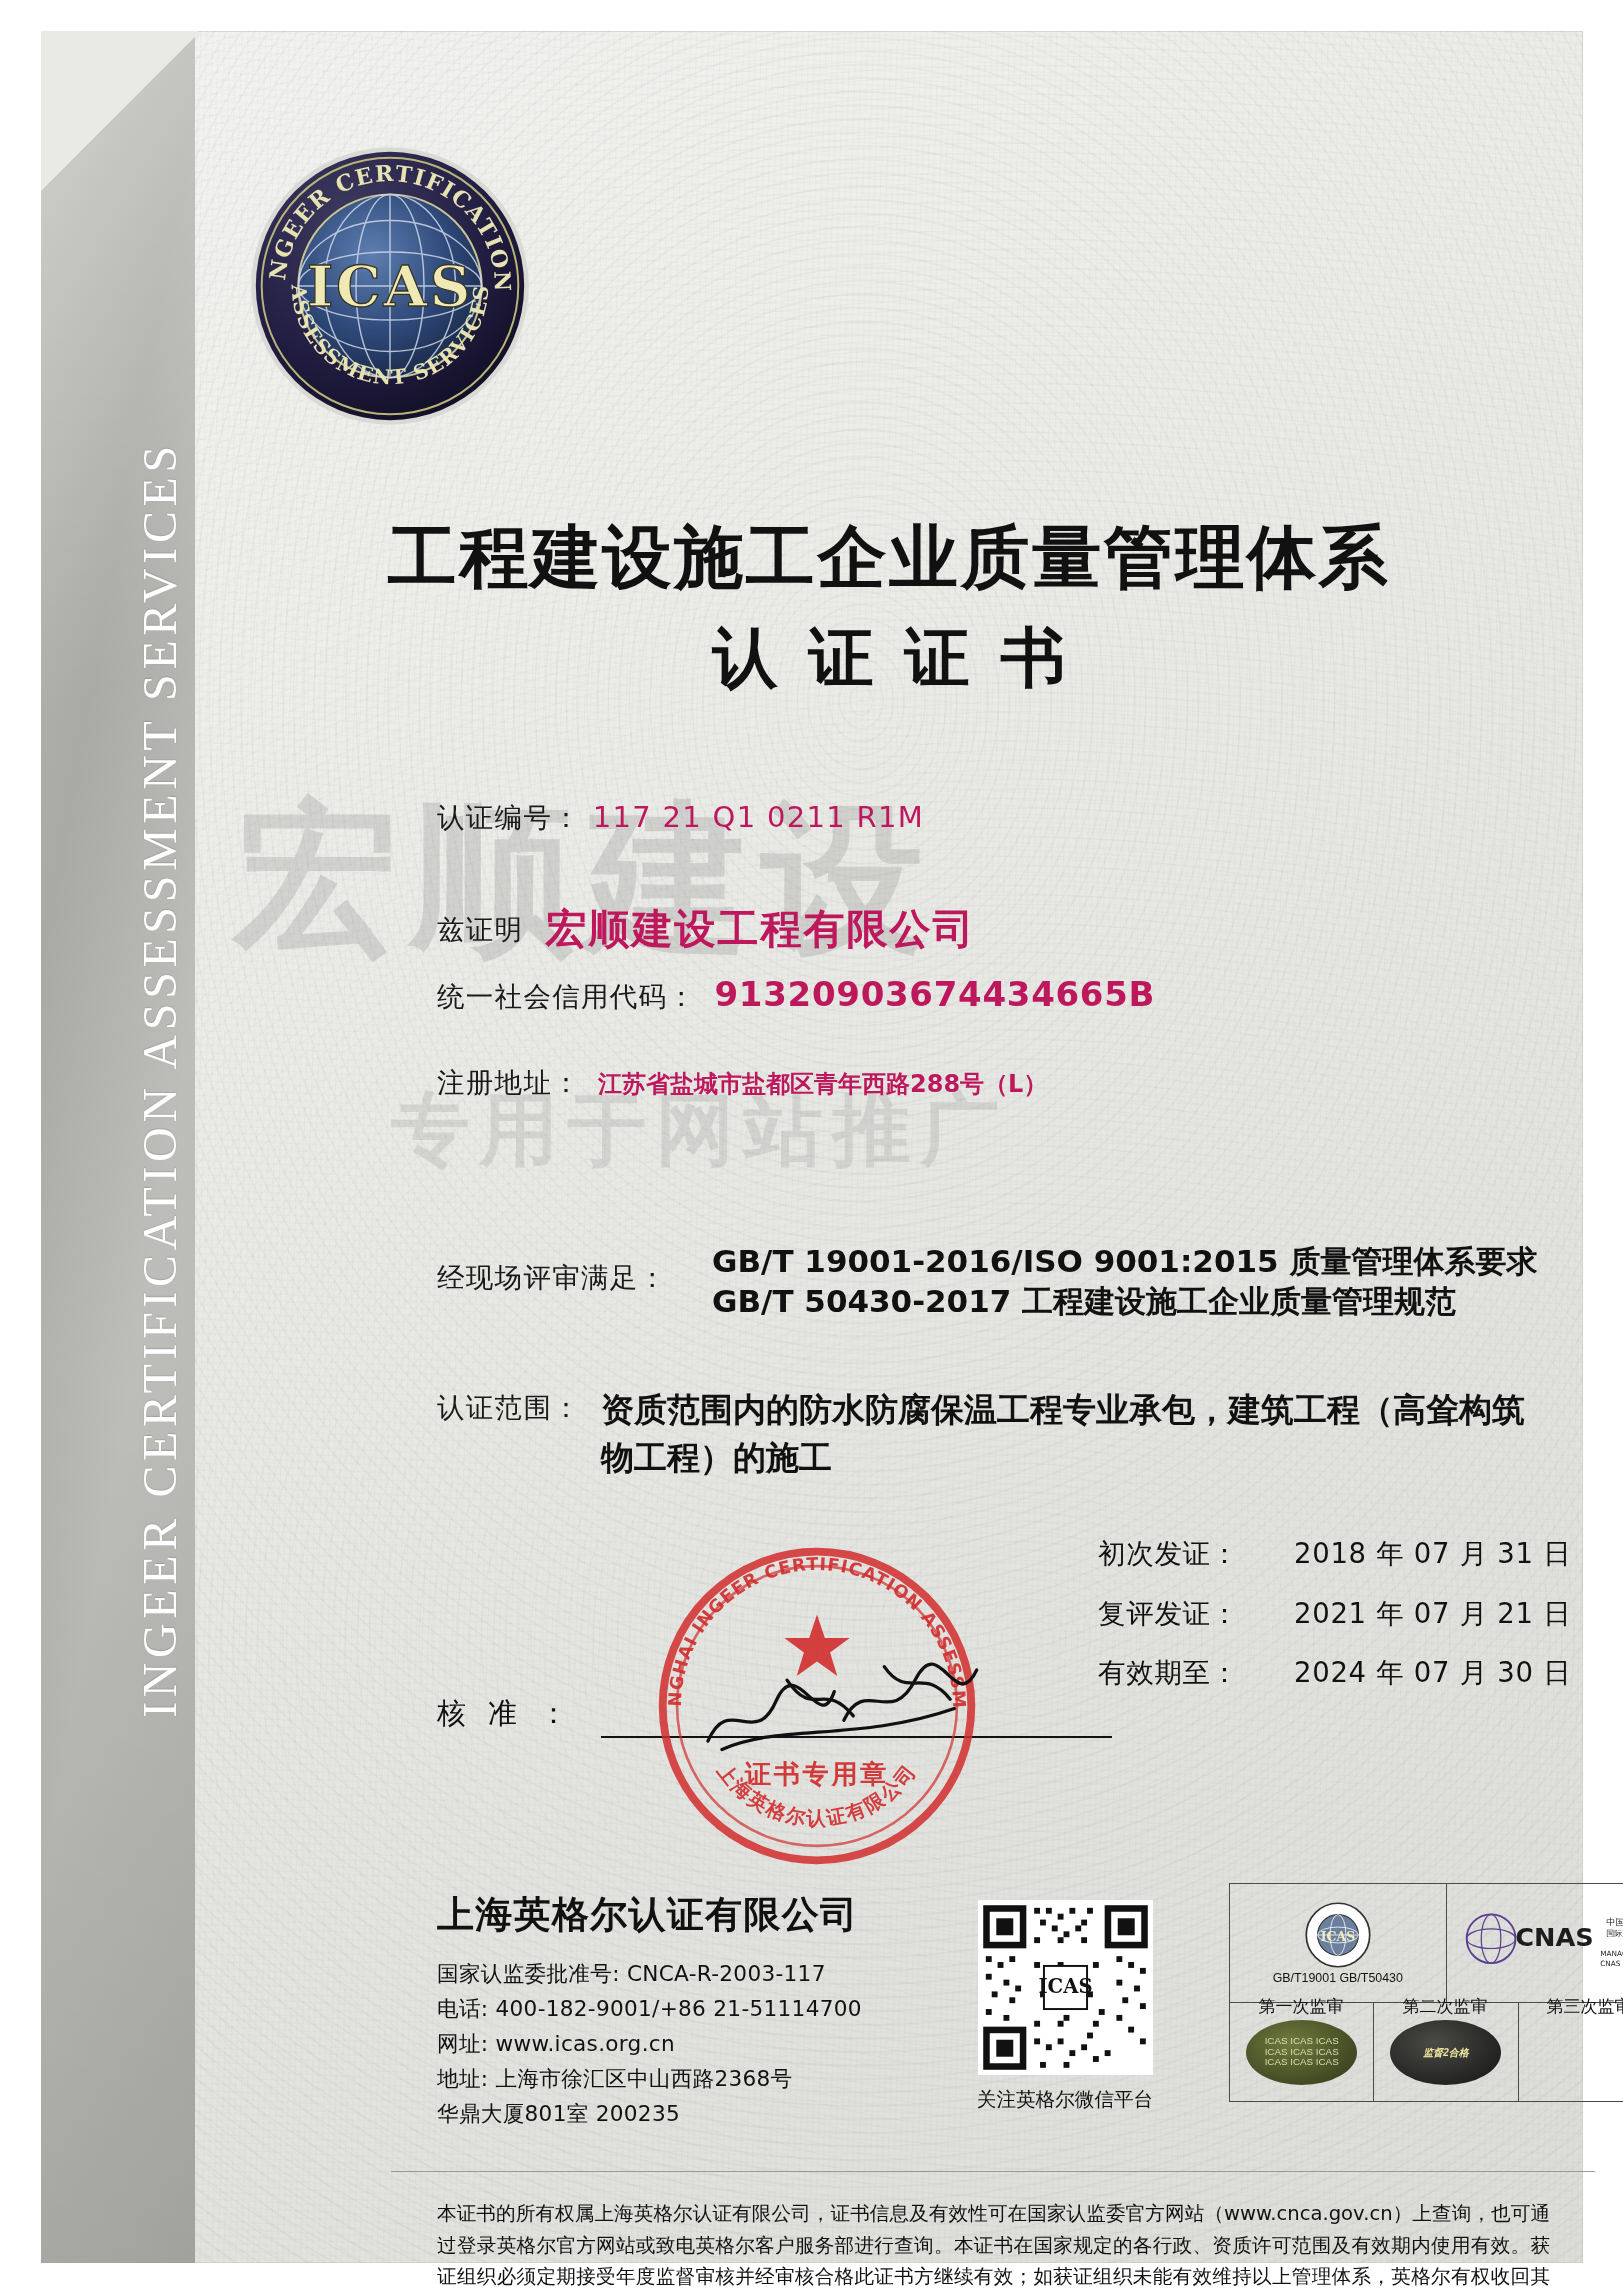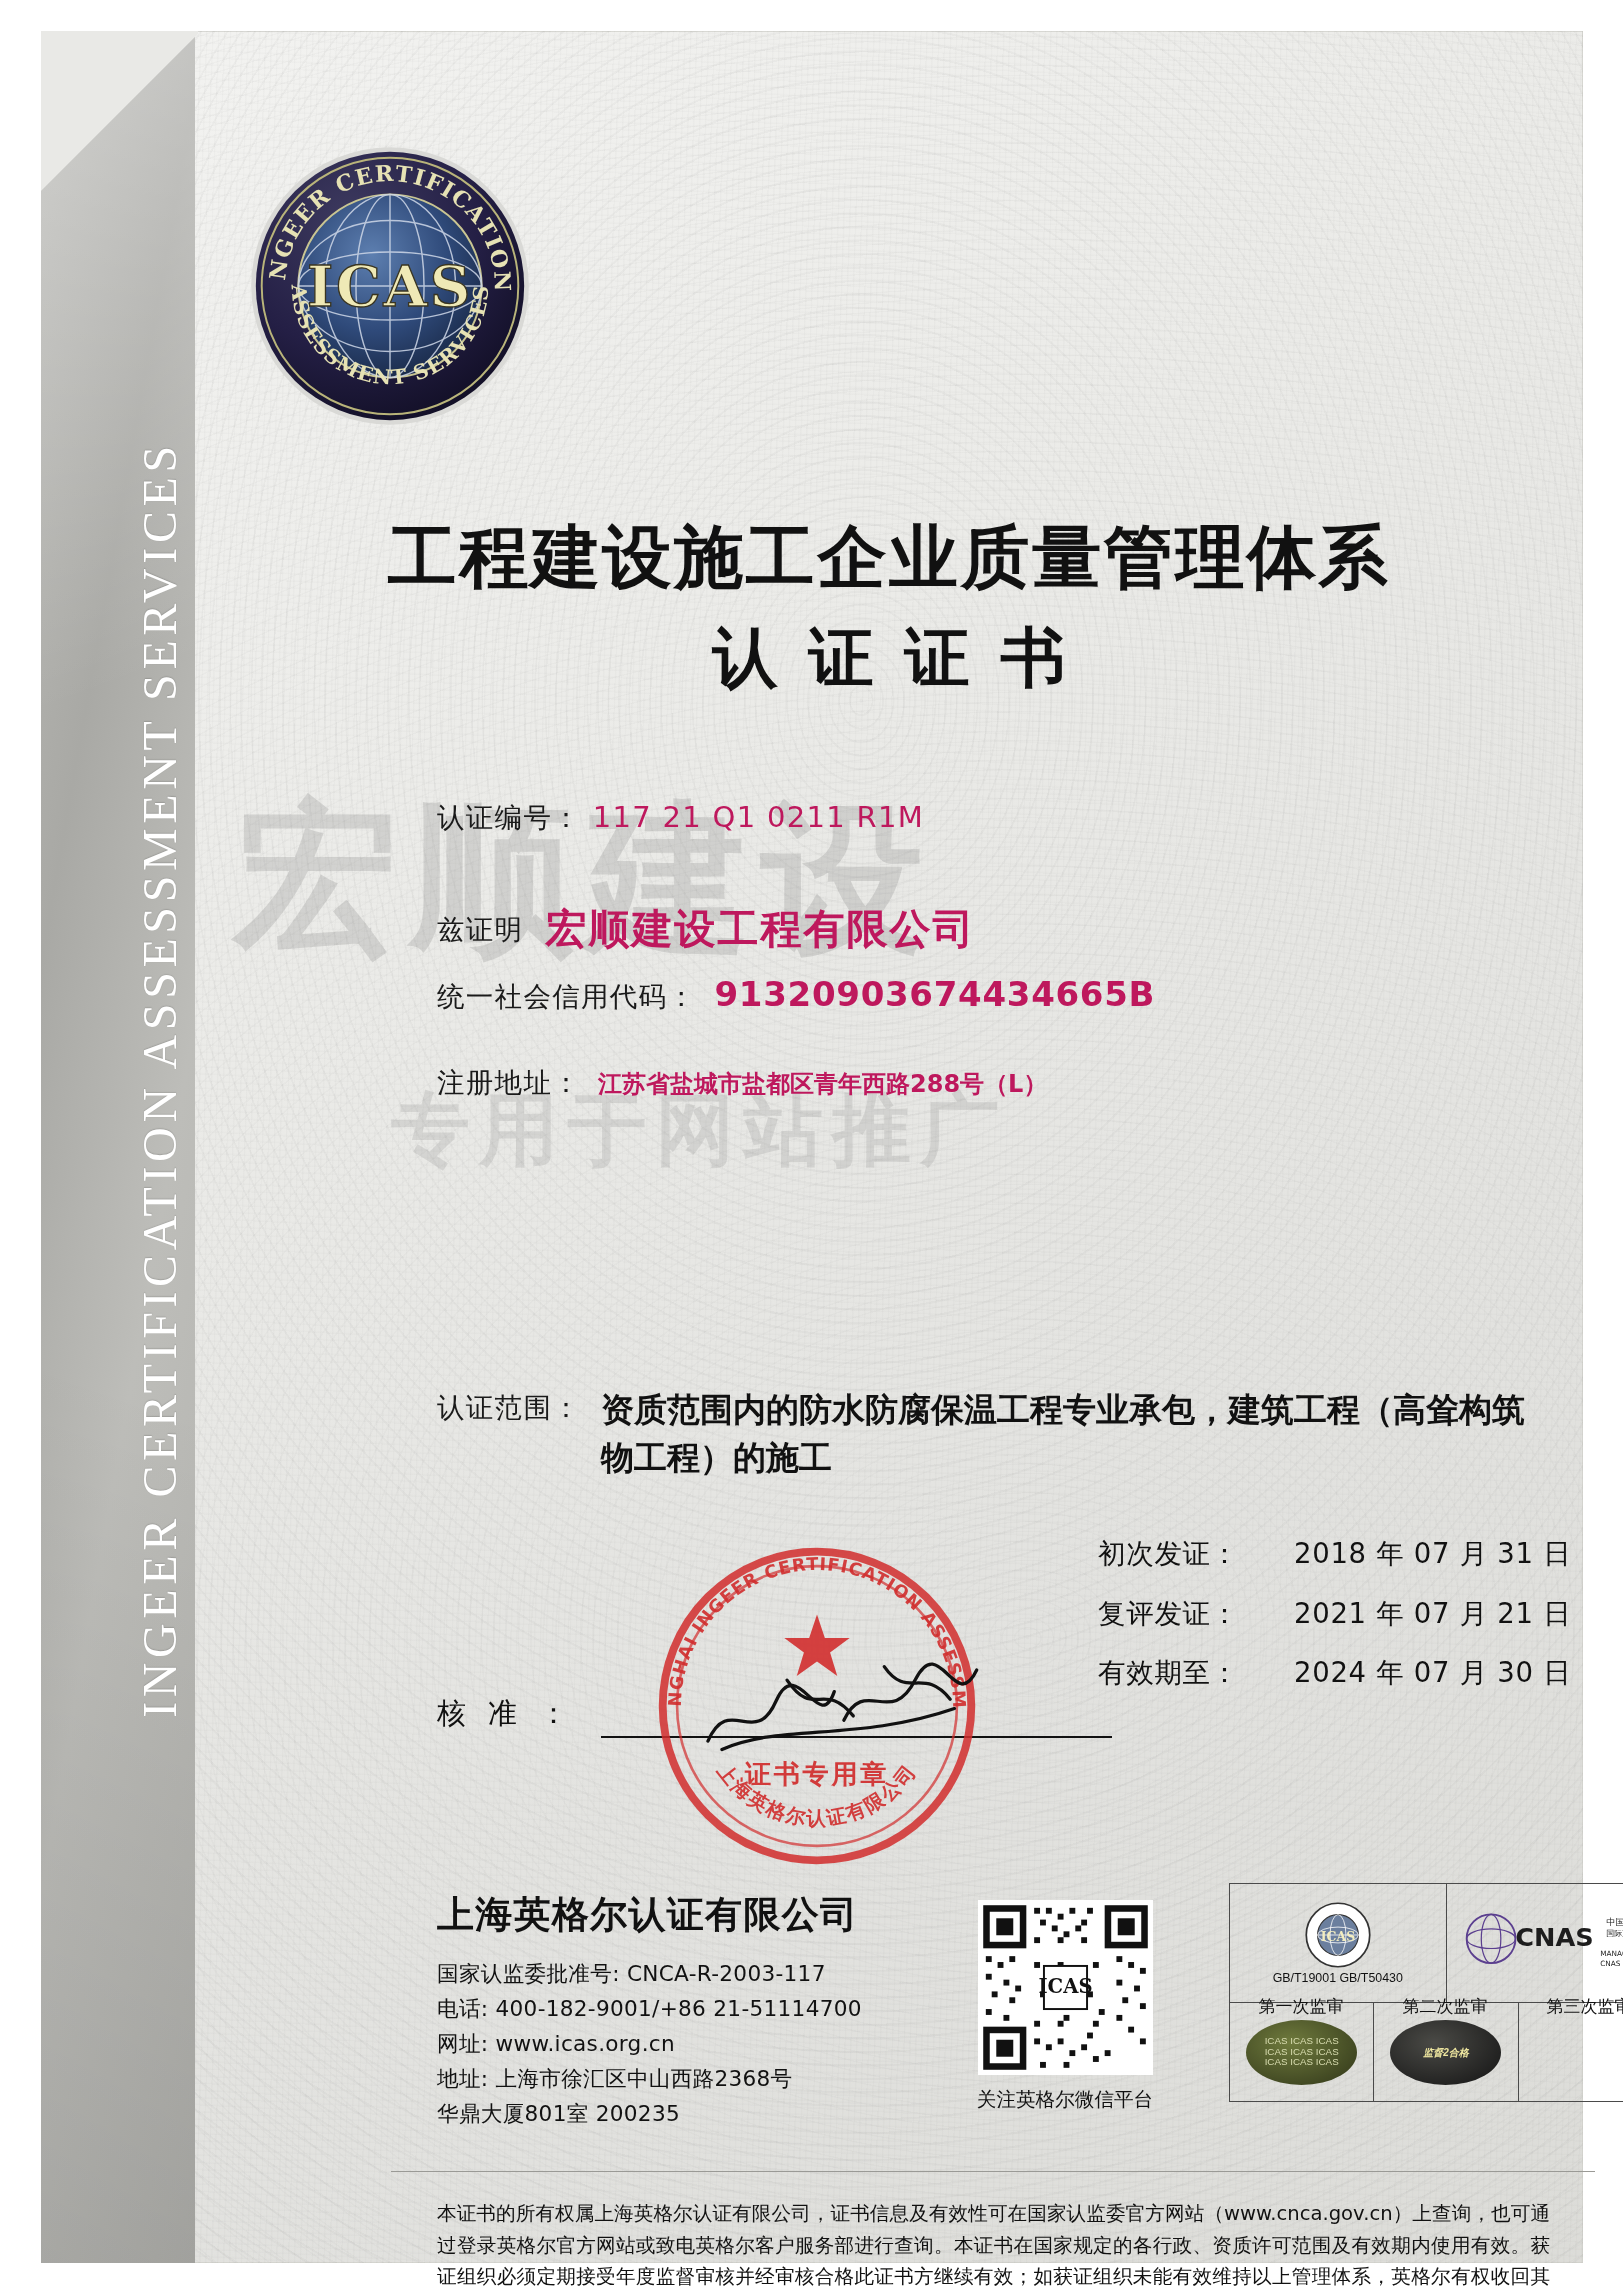--- a/index.html
+++ b/index.html
@@ -484,20 +484,27 @@
 
     <div class="field" id="credit-row">
       <span class="lbl">统一社会信用代码：</span><span class="val">91320903674434665B</span>
     </div>
 
     <div class="field" id="reg-addr-row">
       <span class="lbl">注册地址：</span><span class="val">江苏省盐城市盐都区青年西路288号（L）</span>
     </div>
 
 
+    <div class="field" id="standards-row">
+      <span class="lbl">经现场评审满足：</span>
+      <div class="std-list">
+        <div class="std">GB/T 19001-2016/ISO 9001:2015 质量管理体系要求</div>
+        <div class="std">GB/T 50430-2017 工程建设施工企业质量管理规范</div>
+      </div>
+    </div>
 
     <div class="field" id="scope-row">
       <span class="lbl">认证范围：</span>
       <div class="scope-text">资质范围内的防水防腐保温工程专业承包，建筑工程（高耸构筑物工程）的施工</div>
     </div>
 
     <div class="dates">
       <div class="date-row">
         <div class="date-label">初次发证：</div>
         <div class="date-value">2018 年 07 月 31 日</div>

